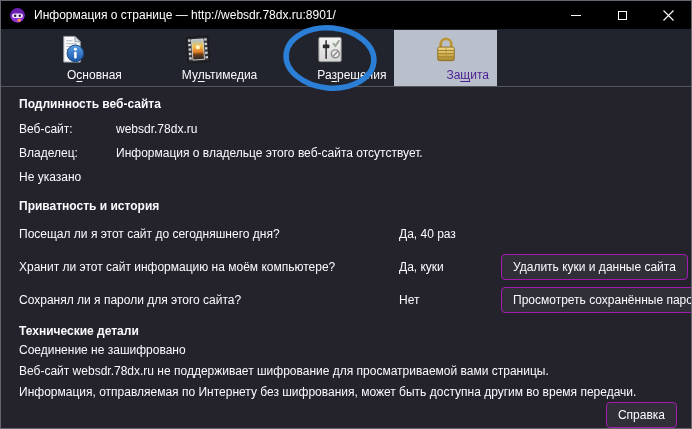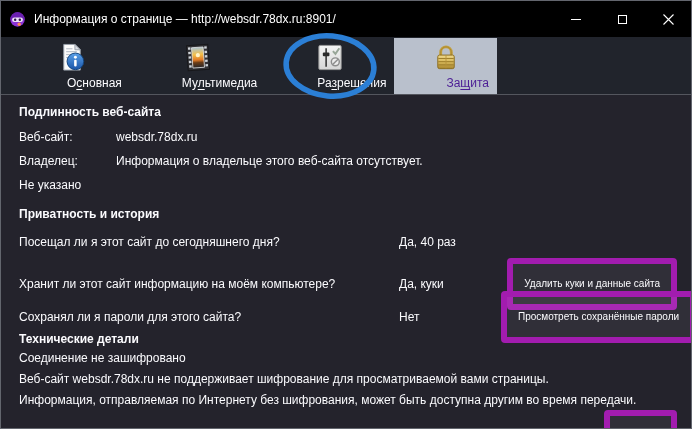--- a/index.html
+++ b/index.html
@@ -2,21 +2,21 @@
 <html><head>
 <meta charset="utf-8">
 <style>
   * { margin:0; padding:0; box-sizing:border-box; }
   html,body { width:692px; height:429px; background:#24232c; }
   body { font-family:"Liberation Sans", sans-serif; font-size:12px; color:#fbfbfe; }
 
   .window { width:692px; height:429px; border:1px solid #63666e; display:flex; flex-direction:column; background:#24232c; overflow:hidden; }
 
   
-  .titlebar { height:36px; background:#000; display:flex; align-items:center; padding-left:8px; flex:0 0 auto; }
+  .titlebar { height:28px; background:#000; display:flex; align-items:center; padding-left:8px; flex:0 0 auto; }
   .app-icon { width:17px; height:17px; margin-right:8px; flex:0 0 auto; }
   .titlebar-text { color:#fff; font-size:12px; white-space:nowrap; overflow:hidden; }
   .win-controls { margin-left:auto; display:flex; height:30px; }
   .win-btn { width:46px; height:30px; display:flex; align-items:center; justify-content:center; }
   .min-glyph { width:10px; height:1px; background:#fff; }
   .max-glyph { width:9px; height:9px; border:1px solid #fff; }
 
   
   .toolbar { height:58px; background:#21242c; border-bottom:1px solid #54565e; display:flex; align-items:stretch; padding:1px 0 0 14px; flex:0 0 auto; position:relative; }
   .tab { display:flex; flex-direction:column; align-items:center; justify-content:flex-end; padding:4px 8px 4px; gap:3px; position:relative; cursor:pointer; }
@@ -27,21 +27,21 @@
   .annotation { position:absolute; left:50%; top:50%; transform:translate(-50%,-50%); width:104px; height:72px; overflow:visible; pointer-events:none; z-index:5; }
 
   
   .content { flex:1 1 auto; display:flex; flex-direction:column; padding:9px 14px 10px 18px; overflow:hidden; }
   .section-h { font-weight:bold; line-height:16px; }
   .identity-grid { display:grid; grid-template-columns:97px 1fr; row-gap:8px; margin-top:9px; line-height:16px; }
   .privacy-h { margin-top:13px; }
   .privacy-rows { margin-top:3px; }
   .privacy-row { display:grid; grid-template-columns:380px 102px 1fr; align-items:center; height:33px; }
   .privacy-row .pbtn { justify-self:end; }
-  .btn { background:rgba(255,255,255,0.06); border:6px solid #a21caf; border-radius:4px; color:#fbfbfe; font-family:"Liberation Sans",sans-serif; font-size:10px; padding:12px 11px; line-height:16px; white-space:nowrap; cursor:pointer; }
+  .btn { background:rgba(255,255,255,0.06); border:1px solid #a21caf; border-radius:4px; color:#fbfbfe; font-family:"Liberation Sans",sans-serif; font-size:12px; padding:4px 11px; line-height:16px; white-space:nowrap; cursor:pointer; }
   .tech-h { margin-top:7px; }
   .tech-line { line-height:20px; margin-top:1px; }
   .footer { margin-top:auto; align-self:flex-end; }
 </style>
 </head>
 <body>
 
 <div class="window">
 
   <div class="titlebar">

